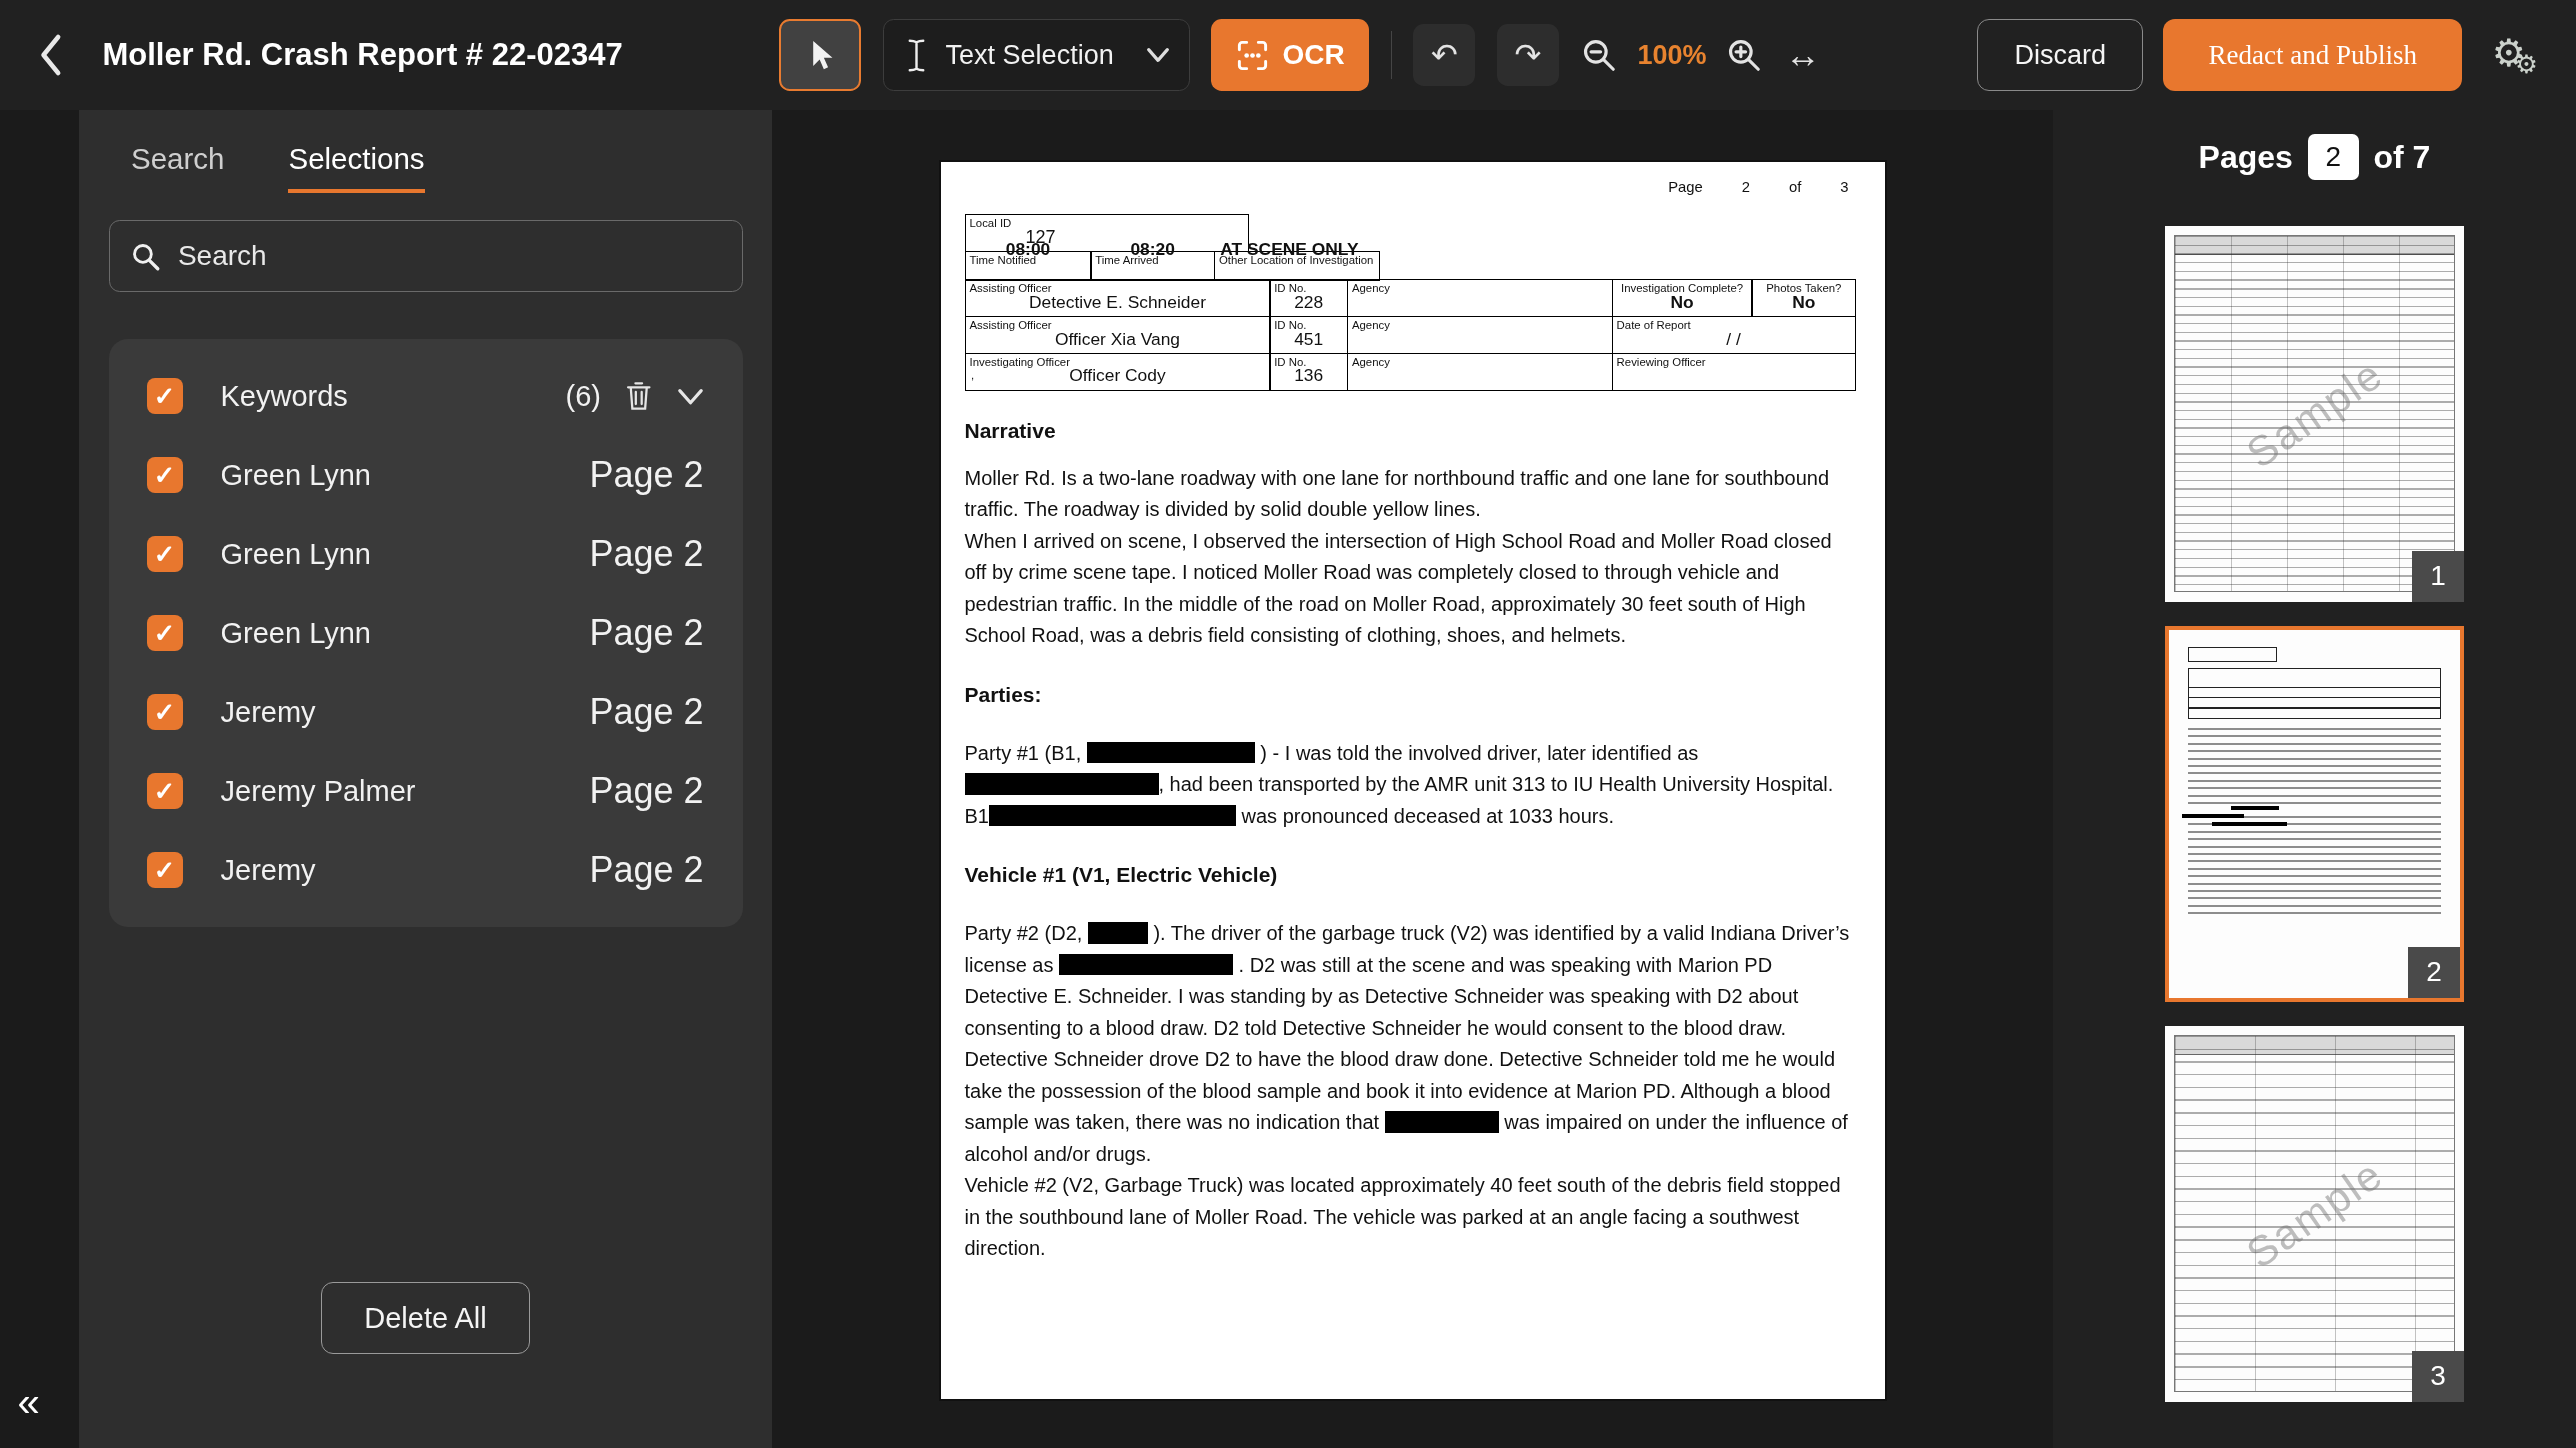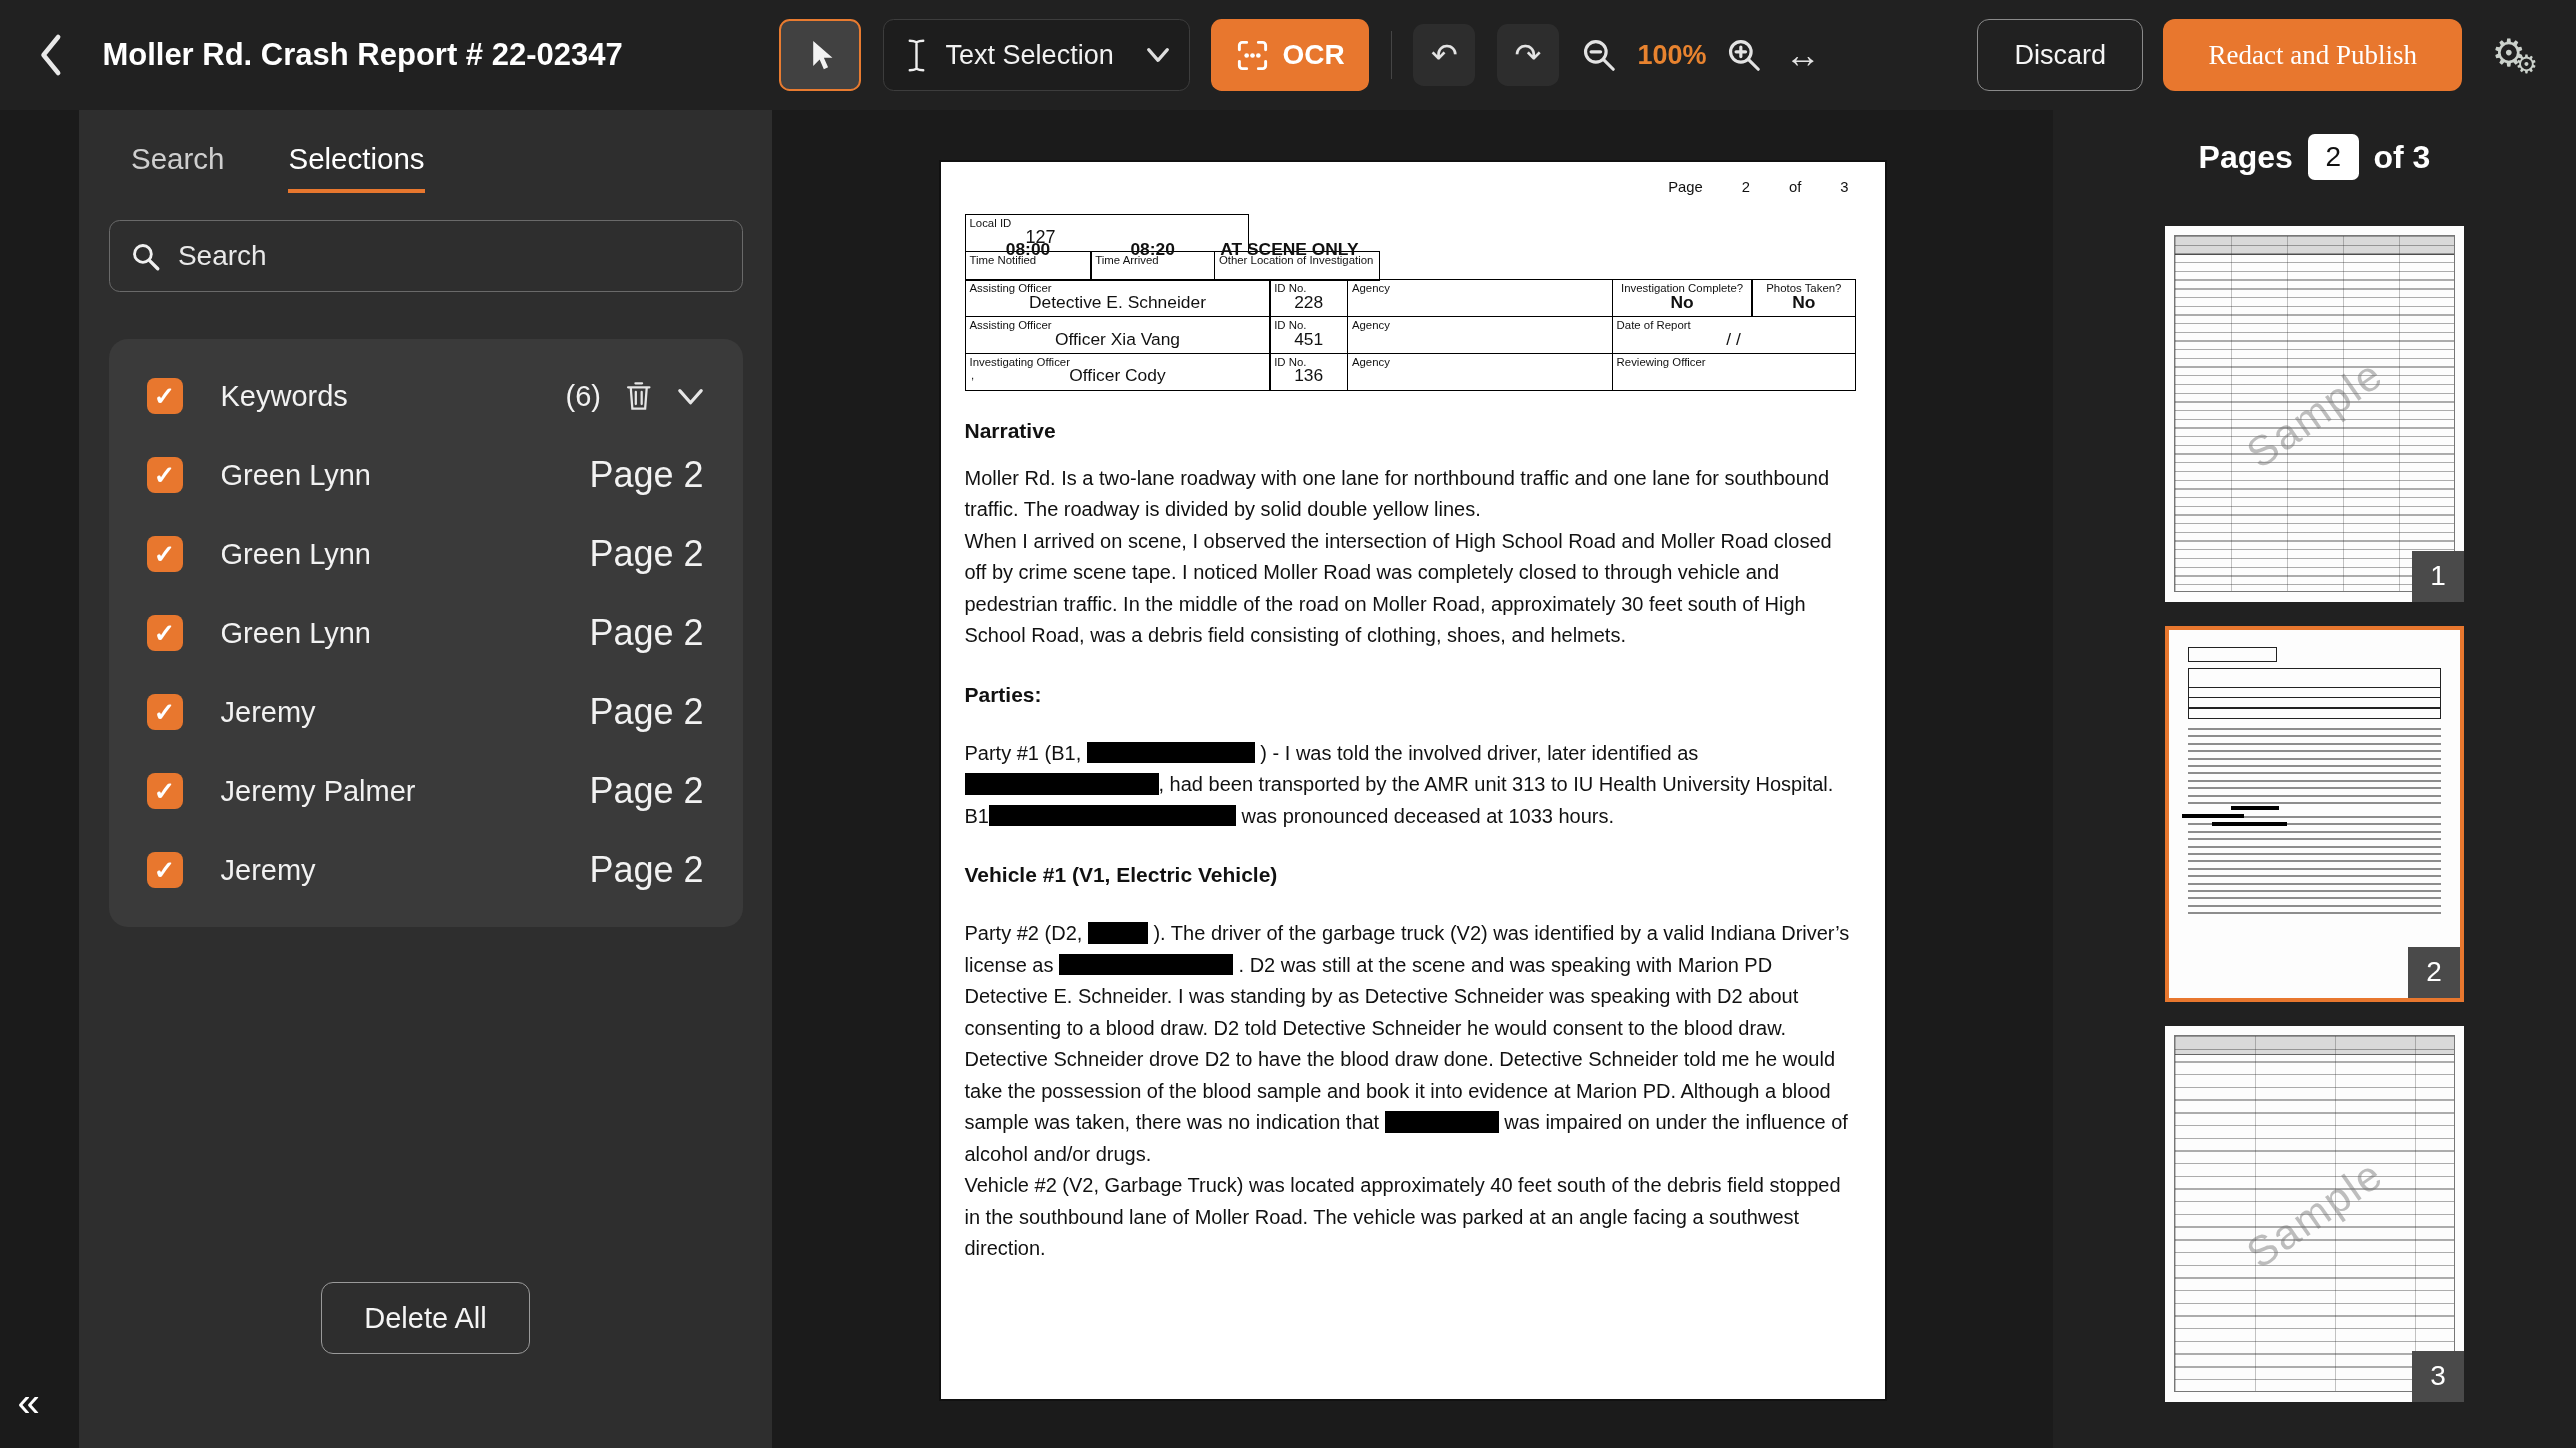--- a/index.html
+++ b/index.html
@@ -398,21 +398,21 @@
         <p class="para gap-top"><span>Party #2 (D2, </span><span class="rd w90"></span><span> ). The driver of the garbage truck (V2) was identified by a valid Indiana Driver’s license as </span><span class="rd w260"></span><span> . D2 was still at the scene and was speaking with Marion PD Detective E. Schneider. I was standing by as Detective Schneider was speaking with D2 about consenting to a blood draw. D2 told Detective Schneider he would consent to the blood draw. Detective Schneider drove D2 to have the blood draw done. Detective Schneider told me he would take the possession of the blood sample and book it into evidence at Marion PD. Although a blood sample was taken, there was no indication that </span><span class="rd w170"></span><span> was impaired on under the influence of alcohol and/or drugs.</span></p>
 
         <p class="para">Vehicle #2 (V2, Garbage Truck) was located approximately 40 feet south of the debris field stopped in the southbound lane of Moller Road. The vehicle was parked at an angle facing a southwest direction.</p>
       </div>
     </section>
 
     <aside class="right-panel">
       <div class="pages-header">
         <span>Pages</span>
         <span class="page-input">2</span>
-        <span>of 3</span>
+        <span>of 7</span>
       </div>
 
       <div class="thumbs">
         <div class="thumb">
           <div class="t-band"></div>
           <div class="t-frame form-a"></div>
           <span class="watermark">Sample</span>
           <div class="badge">1</div>
         </div>
 

